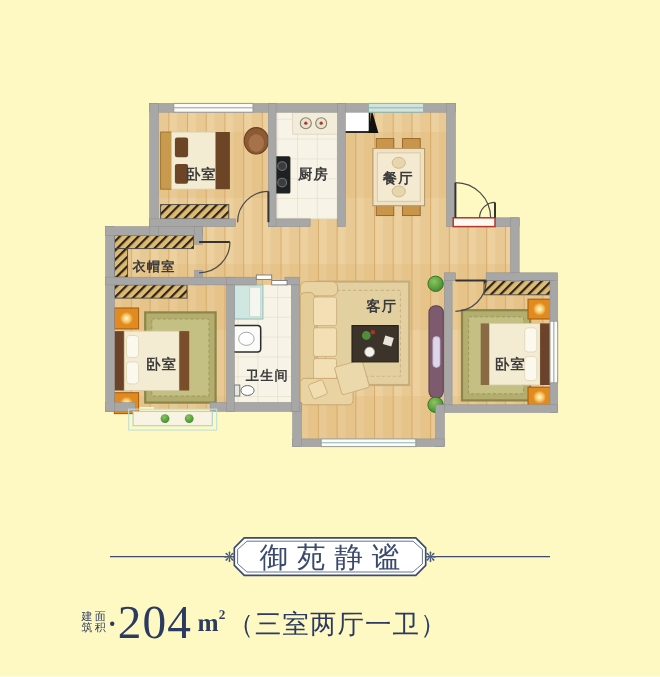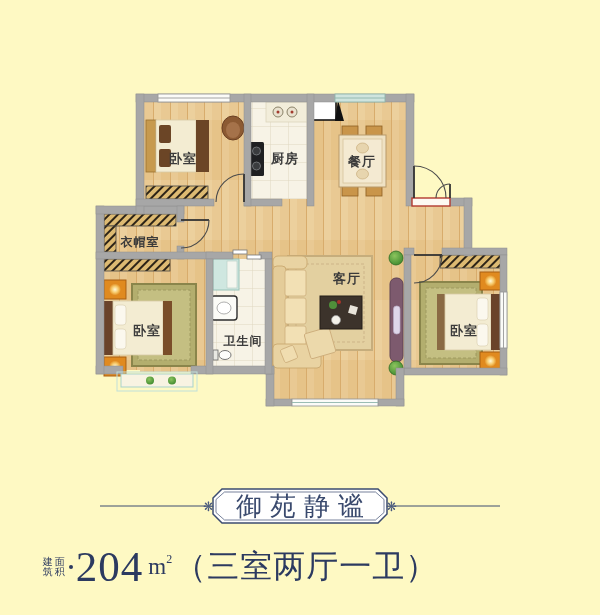--- a/index.html
+++ b/index.html
@@ -21,23 +21,23 @@
 
   
   .footer-area{position:absolute;left:0;top:541px;width:481px;height:52px;
                display:flex;align-items:center;justify-content:center;
                color:#2c3a60;}
   .mini-label{display:flex;gap:1px;margin-right:2px;}
   .mini-col{width:11px;font-size:10px;line-height:10.5px;word-break:break-all;
             color:#2c3a60;font-family:"Liberation Serif",serif;}
   .sep-dot{width:4px;height:4px;border-radius:50%;background:#2c3a60;margin:0 3px 0 1px;}
   .area-value{font-size:43px;line-height:40px;font-weight:500;letter-spacing:1px;}
-  .area-unit{font-size:23px;margin-left:5px;font-weight:400;}
+  .area-unit{font-size:23px;margin-left:5px;font-weight:700;}
   .area-unit sup{font-size:12px;position:relative;top:-2px;}
-  .area-spec{font-size:32px;letter-spacing:1px;margin-left:2px;font-weight:500;font-family:Liberation Serif, serif;}
+  .area-spec{font-size:24px;letter-spacing:1px;margin-left:2px;font-weight:500;font-family:Liberation Serif, serif;}
 </style>
 </head>
 <body>
 
 <div class="page">
 
   <svg width="600" height="615" viewBox="0 0 600 615">
     <defs>
       <pattern id="wood" width="17" height="120" patternUnits="userSpaceOnUse">
         <rect width="17" height="120" fill="#e9c993"></rect>

